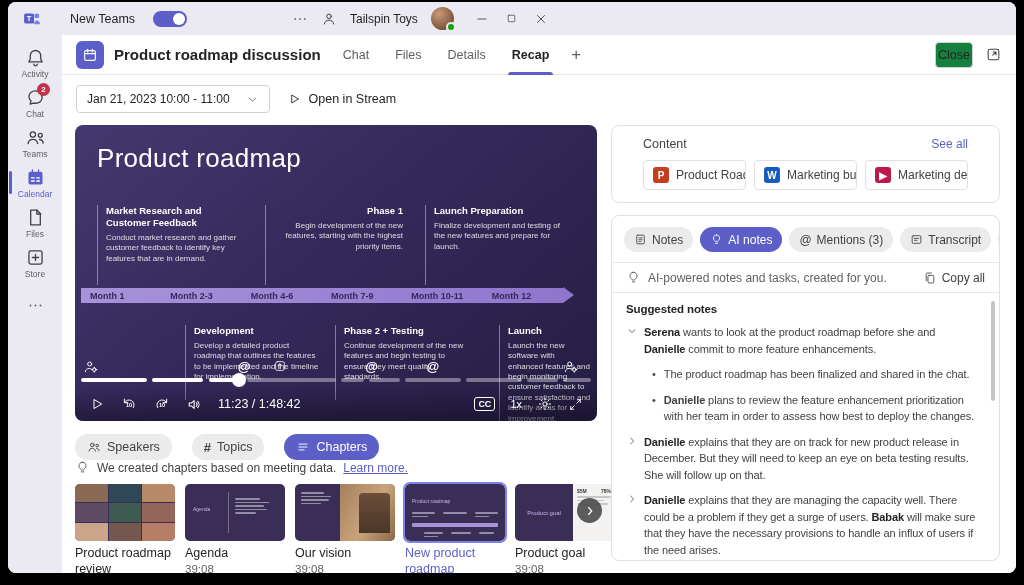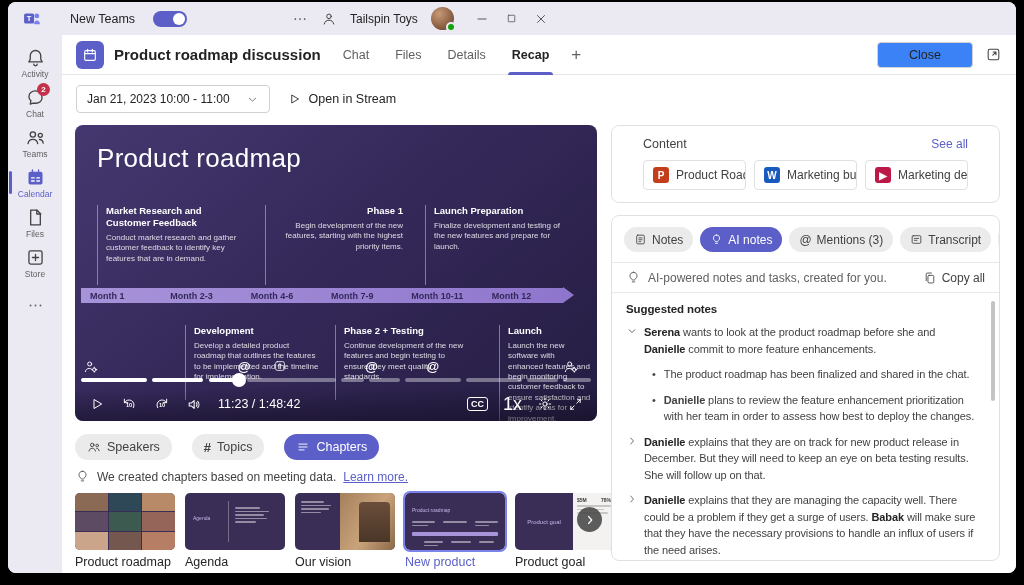--- a/index.html
+++ b/index.html
@@ -46,21 +46,21 @@
   .meet-header { height:40px; display:flex; align-items:center; padding:0 14px; border-bottom:1px solid #e5e5e5; }
   .appicon { width:28px; height:28px; border-radius:6px; background:#5b5fc7; display:flex; align-items:center;
              justify-content:center; color:#fff; margin-right:10px; }
   .meet-title { font-size:15px; font-weight:bold; color:#242424; margin-right:22px; }
   .tabs { display:flex; align-items:center; gap:26px; height:40px; }
   .tab { font-size:12.5px; color:#616161; height:40px; display:flex; align-items:center; position:relative; cursor:pointer; }
   .tab.active { color:#242424; font-weight:bold; }
   .tab.active .underline { position:absolute; bottom:0; left:-4px; right:-4px; height:3px; border-radius:3px 3px 0 0; background:#5b5fc7; }
   .addtab { font-size:17px; color:#616161; margin-left:22px; cursor:pointer; }
   .header-right { margin-left:auto; display:flex; align-items:center; gap:12px; }
-  .close-btn { border:1px solid #d1d1d1; background:#3b82f6; border-radius:4px; padding:5px 31px; font-size:12.5px;
+  .close-btn { border:1px solid #d1d1d1; background:#15803d; border-radius:4px; padding:5px 2px; font-size:12.5px;
                color:#242424; cursor:pointer; font-family:inherit; }
   .popout { color:#424242; display:flex; cursor:pointer; }
 
   
   .toolbar-row { height:36px; display:flex; align-items:center; gap:18px; padding:0 14px; margin-top:6px; }
   .date-dd { display:flex; align-items:center; gap:16px; border:1px solid #d1d1d1; border-radius:4px; height:28px;
              padding:0 10px; font-size:12px; color:#242424; cursor:pointer; }
   .date-dd .ic { color:#616161; }
   .stream-btn { display:flex; align-items:center; gap:7px; font-size:12.5px; color:#242424; cursor:pointer; }
 
@@ -87,30 +87,30 @@
   .seekbar { position:absolute; left:6px; right:6px; bottom:36px; height:10px; }
   .seg { position:absolute; top:3px; height:3.5px; border-radius:2px; }
   .seg.w { background:#fff; } .seg.g { background:rgba(255,255,255,.38); }
   .playhead { position:absolute; top:-2px; width:14px; height:14px; border-radius:50%; background:#fff; transform:translateX(-50%); }
   .controls { position:absolute; left:0; right:0; bottom:0; height:34px; display:flex; align-items:center;
               gap:15px; padding:0 14px; background:linear-gradient(transparent, rgba(18,13,33,.55)); }
   .ctl { display:flex; align-items:center; color:#fff; cursor:pointer; }
   .time { font-size:12.5px; }
   .ctl-right { margin-left:auto; display:flex; align-items:center; gap:15px; }
   .ccbox { border:1.4px solid #fff; border-radius:3px; font-size:9px; font-weight:bold; padding:1px 3px; }
-  .speed { font-size:18px; }
+  .speed { font-size:11px; }
 
   
   .chips { display:flex; gap:20px; margin-top:13px; }
   .chip { height:26px; border-radius:13px; background:#ebebeb; display:flex; align-items:center; gap:6px;
           padding:0 12px; font-size:12.5px; color:#424242; cursor:pointer; }
   .chip.active { background:#5b5fc7; color:#fff; }
   .chip .hash { font-size:13px; font-weight:bold; }
 
-  .tip { display:flex; align-items:center; gap:7px; margin-top:9px; font-size:12px; color:#424242; }
+  .tip { display:flex; align-items:center; gap:7px; font-size:12px; color:#424242; }
   .tip .ic { color:#616161; }
   .tip a { color:#5b5fc7; text-decoration:underline; cursor:pointer; }
 
   
   .thumbs { position:relative; display:flex; gap:10px; margin-top:9px; }
   .thumb { width:100px; flex:none; cursor:pointer; }
   .thumb-img { width:100px; height:57px; border-radius:5px; overflow:hidden; position:relative; background:#3b2e56; }
   .thumb.sel .thumb-img { outline:2px solid #7b83eb; outline-offset:0px; }
   .thumb-label { margin-top:5px; font-size:12.5px; color:#242424; line-height:1.25; }
   .thumb.sel .thumb-label { color:#5b5fc7; }

